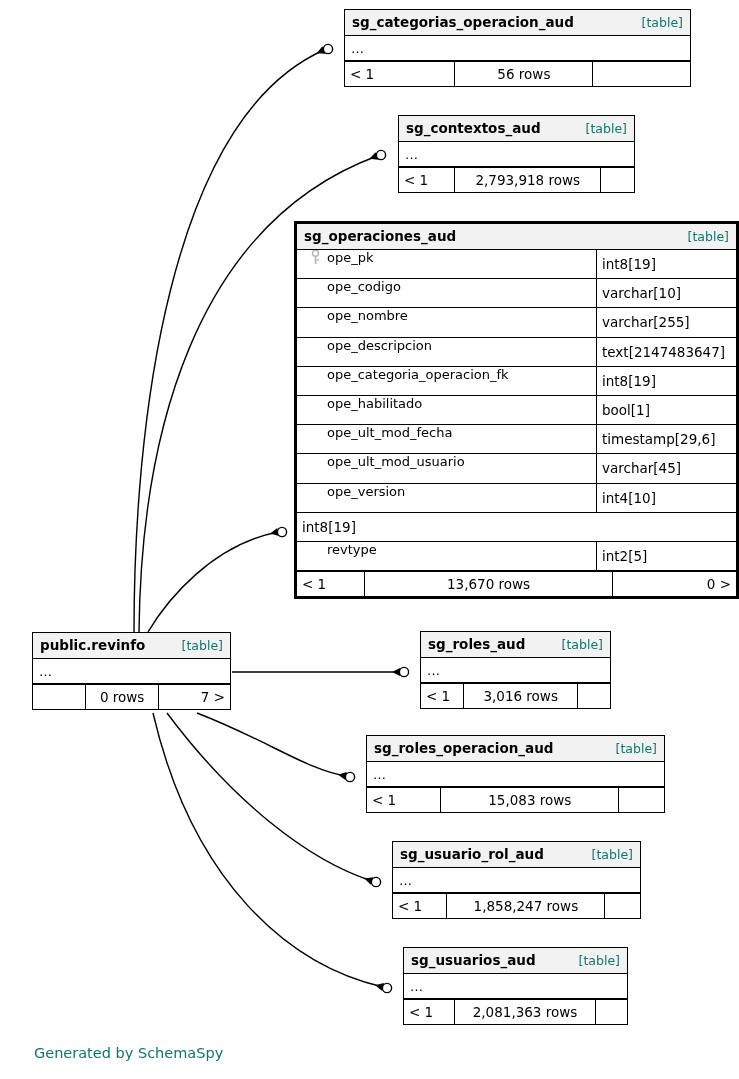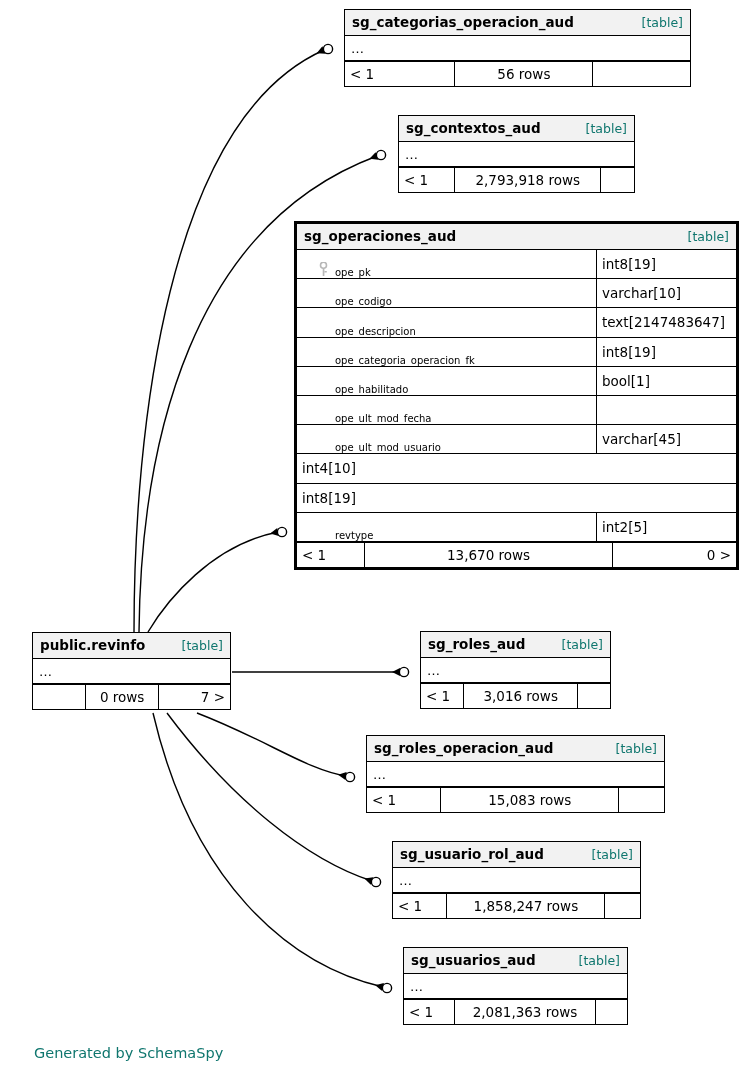--- a/index.html
+++ b/index.html
@@ -79,24 +79,24 @@
   .col-row {
     display: flex;
     height: 29.2px;
     border-bottom: 1px solid #000000;
     align-items: stretch;
   }
   .col-row:last-of-type { }
   .col-left {
     flex: 0 0 300px;
     display: flex;
-    align-items: flex-end;
-    padding-left: 16px;
+    align-items: flex-start;
+    padding-left: 8px;
     border-right: 1px solid #000000;
-    font-size: 10px;
+    font-size: 13px;
   }
   .col-right {
     flex: 1 1 auto;
     display: flex;
     align-items: center;
     padding-left: 5px;
     font-size: 13.5px;
   }
   .key-slot {
     width: 20px;
@@ -256,20 +256,27 @@
     </div>
 
     <div class="col-row">
       <div class="col-left">
         <span class="key-slot"></span>
         <span class="col-label">ope_codigo</span>
       </div>
       <div class="col-right">varchar[10]</div>
     </div>
 
+    <div class="col-row">
+      <div class="col-left">
+        <span class="key-slot"></span>
+        <span class="col-label">ope_nombre</span>
+      </div>
+      <div class="col-right">varchar[255]</div>
+    </div>
 
     <div class="col-row">
       <div class="col-left">
         <span class="key-slot"></span>
         <span class="col-label">ope_descripcion</span>
       </div>
       <div class="col-right">text[2147483647]</div>
     </div>
 
     <div class="col-row">
@@ -286,31 +293,36 @@
         <span class="col-label">ope_habilitado</span>
       </div>
       <div class="col-right">bool[1]</div>
     </div>
 
     <div class="col-row">
       <div class="col-left">
         <span class="key-slot"></span>
         <span class="col-label">ope_ult_mod_fecha</span>
       </div>
+      <div class="col-right">timestamp[29,6]</div>
     </div>
 
     <div class="col-row">
       <div class="col-left">
         <span class="key-slot"></span>
         <span class="col-label">ope_ult_mod_usuario</span>
       </div>
       <div class="col-right">varchar[45]</div>
     </div>
 
     <div class="col-row">
+      <div class="col-left">
+        <span class="key-slot"></span>
+        <span class="col-label">ope_version</span>
+      </div>
       <div class="col-right">int4[10]</div>
     </div>
 
     <div class="col-row">
       <div class="col-right">int8[19]</div>
     </div>
 
     <div class="col-row">
       <div class="col-left">
         <span class="key-slot"></span>

